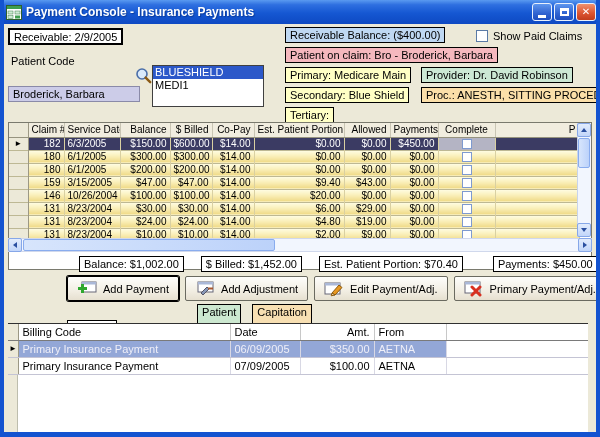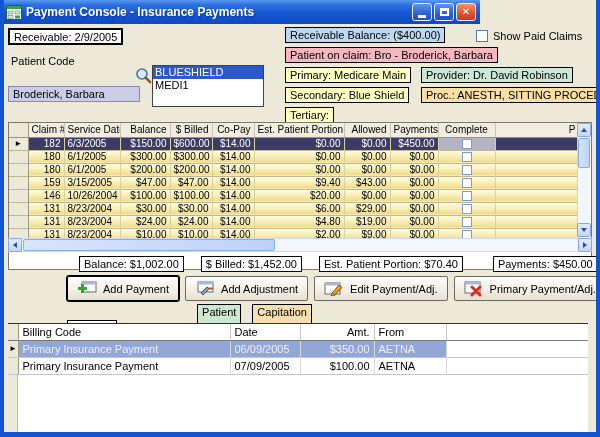--- a/index.html
+++ b/index.html
@@ -3,21 +3,21 @@
 <meta charset="utf-8">
 <style>
   * { box-sizing: border-box; margin: 0; padding: 0; }
   html,body { background:#777; }
   body { font-family:"Liberation Sans", sans-serif; }
 
   .window { position:relative; width:600px; height:437px; background:#ECE9D8;
     border-left:4px solid #1353D0; border-right:4px solid #1353D0; border-bottom:5px solid #1353D0; overflow:hidden; }
 
   
-  .titlebar { position:absolute; left:-4px; top:0; width:480px; height:24px;
+  .titlebar { position:absolute; left:-4px; top:0; width:600px; height:24px;
     background:linear-gradient(180deg,#5A9AF0 0%,#2E6FE0 20%,#1557D2 55%,#0E49C2 100%);
     display:flex; align-items:center; padding:0 4px; }
   .titlebar .ticon { width:16px; height:15px; margin:0 4px 0 2px; flex:0 0 auto; }
   .title-text { color:#fff; font-weight:bold; font-size:12px; text-shadow:1px 1px 1px #0A3A9A; flex:1; white-space:nowrap; overflow:hidden; }
   .winbtns { display:flex; gap:2px; }
   .winbtn { width:20px; height:18px; border-radius:3px; border:1px solid #E8F0FC;
     background:linear-gradient(180deg,#5E96EE,#2F62D0 60%,#1E4FC0); color:#fff; font-size:10px;
     display:flex; align-items:center; justify-content:center; line-height:1; }
   .winbtn.close { background:linear-gradient(180deg,#F0926E,#DD5633 55%,#C23C1C); }
   .glyph-min { width:8px; height:3px; background:#fff; margin-top:8px; }

